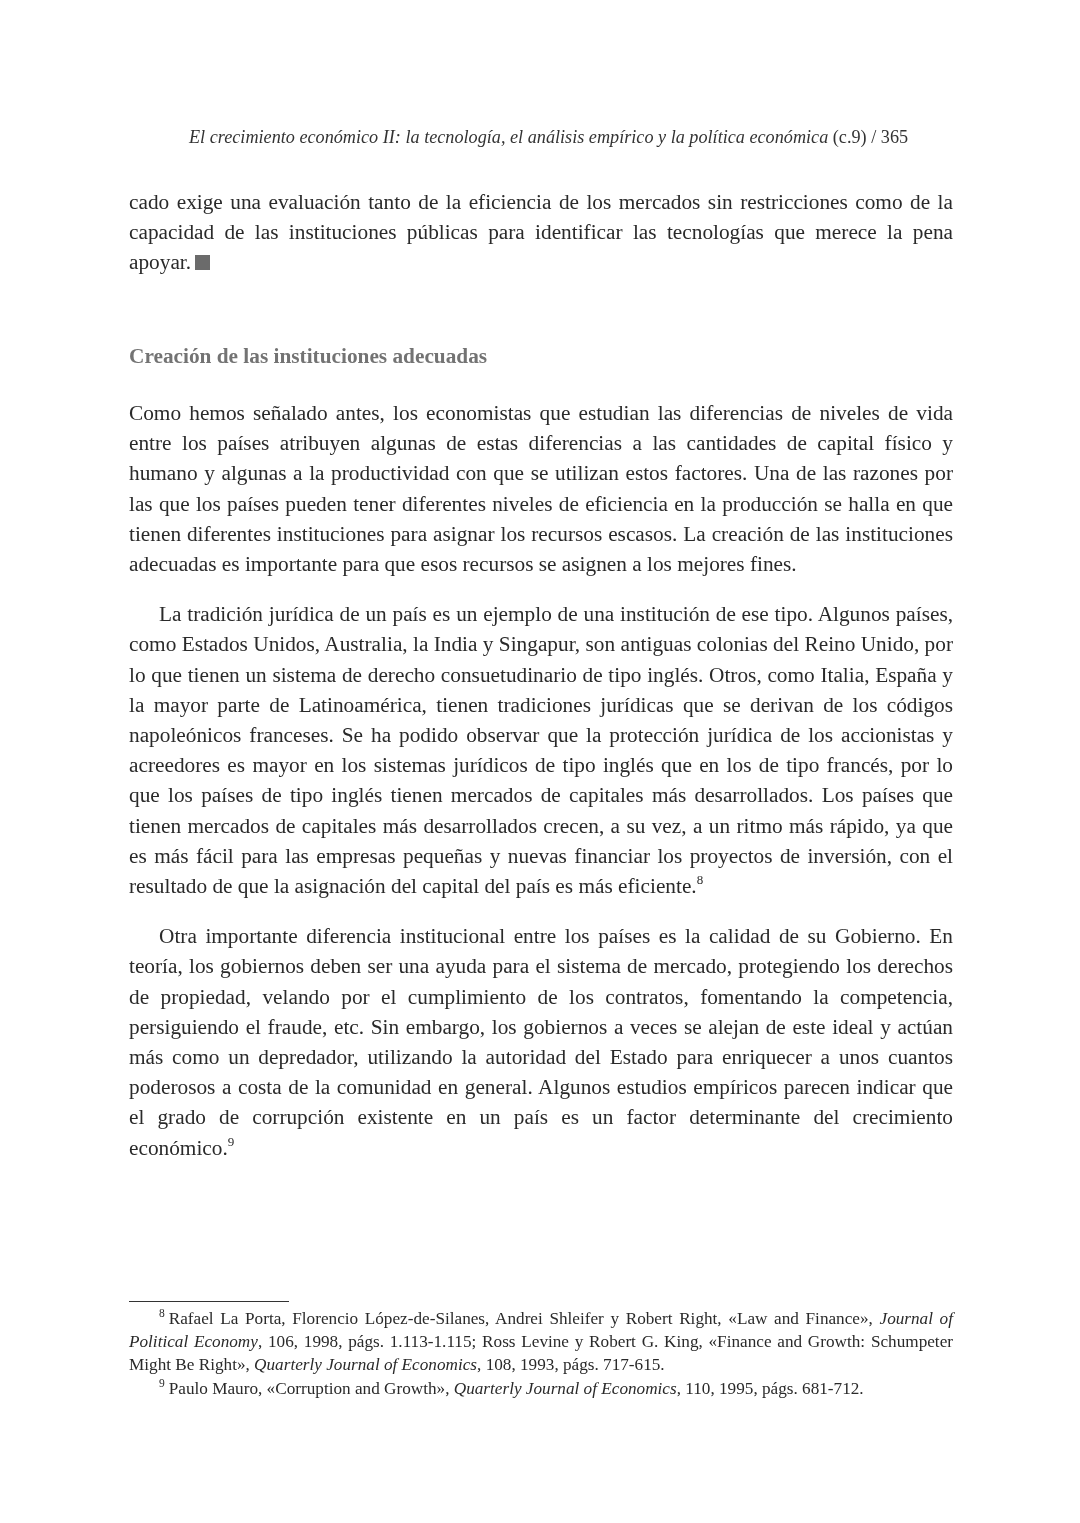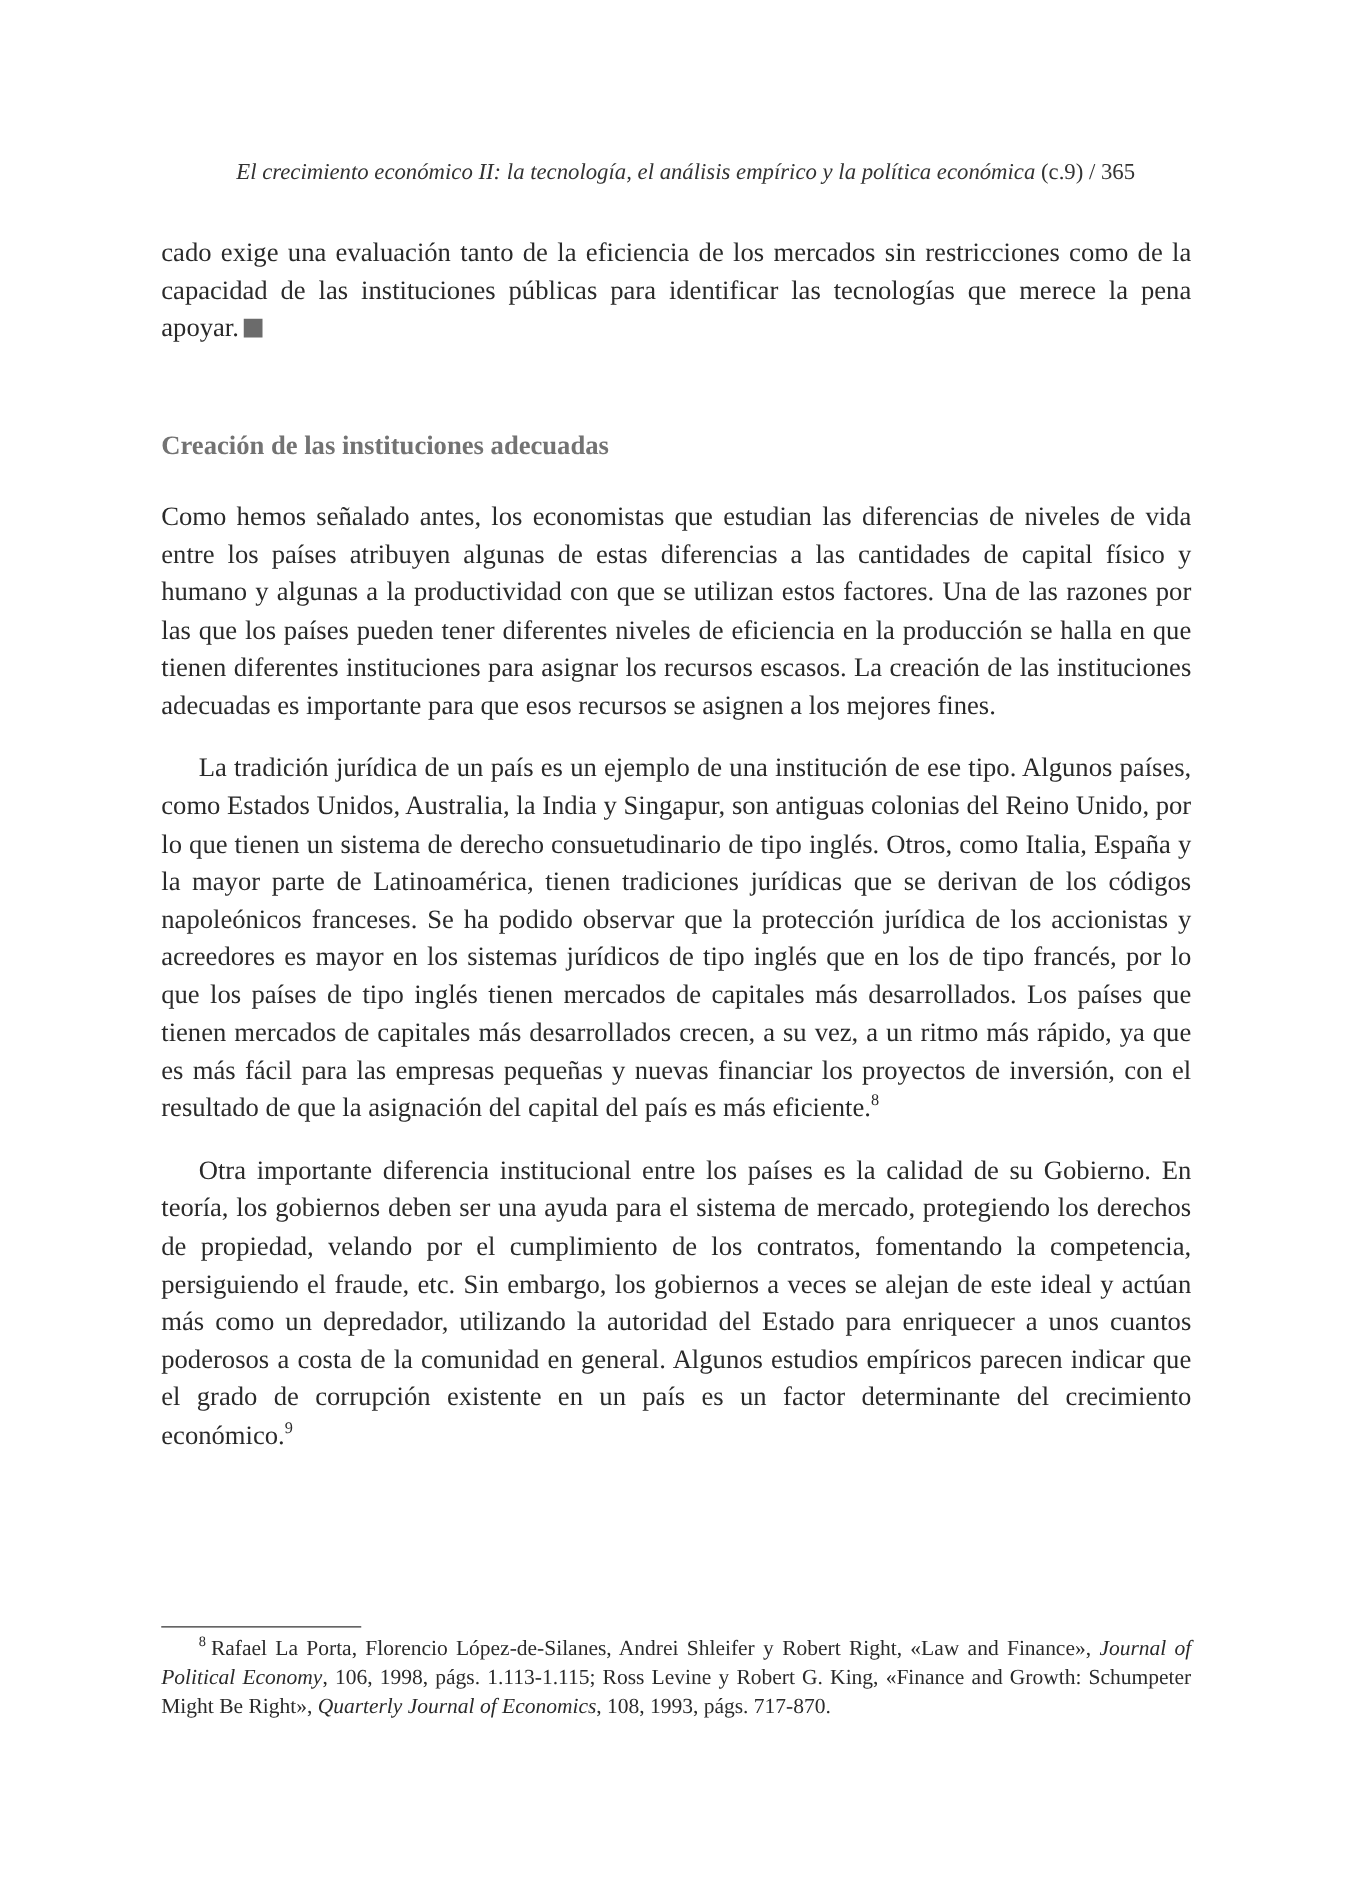--- a/index.html
+++ b/index.html
@@ -64,14 +64,15 @@
 
 <div class="body-text main-text">
   <p><span>Como hemos señalado antes, los economistas que estudian las diferencias de niveles de vida entre los países atribuyen algunas de estas diferencias a las cantidades de capital físico y humano y algunas a la productividad con que se utilizan estos factores. Una de las razones por las que los países pueden tener diferentes niveles de eficiencia en la producción se halla en que tienen diferentes instituciones para asignar los recursos escasos. La creación de las instituciones adecuadas es importante para que esos recursos se asignen a los mejores fines.</span></p>
   <p class="indent"><span>La tradición jurídica de un país es un ejemplo de una institución de ese tipo. Algunos países, como Estados Unidos, Australia, la India y Singapur, son antiguas colonias del Reino Unido, por lo que tienen un sistema de derecho consuetudinario de tipo inglés. Otros, como Italia, España y la mayor parte de Latinoamérica, tienen tradiciones jurídicas que se derivan de los códigos napoleónicos franceses. Se ha podido observar que la protección jurídica de los accionistas y acreedores es mayor en los sistemas jurídicos de tipo inglés que en los de tipo francés, por lo que los países de tipo inglés tienen mercados de capitales más desarrollados. Los países que tienen mercados de capitales más desarrollados crecen, a su vez, a un ritmo más rápido, ya que es más fácil para las empresas pequeñas y nuevas financiar los proyectos de inversión, con el resultado de que la asignación del capital del país es más eficiente.</span><sup class="fn">8</sup></p>
   <p class="indent"><span>Otra importante diferencia institucional entre los países es la calidad de su Gobierno.  En teoría, los gobiernos deben ser una ayuda para el sistema de mercado, protegiendo los derechos de propiedad, velando por el cumplimiento de los contratos, fomentando la competencia, persiguiendo el fraude, etc. Sin embargo, los gobiernos a veces se alejan de este ideal y actúan más como un depredador, utilizando la autoridad del Estado para enriquecer a unos cuantos poderosos a costa de la comunidad en general. Algunos estudios empíricos parecen indicar que el grado de corrupción existente en un país es un factor determinante del crecimiento económico.</span><sup class="fn">9</sup></p>
 </div>
 
 <div class="fn-rule"></div>
 
 <div class="footnotes">
-  <p class="fnote"><sup>8</sup><span>Rafael La Porta, Florencio López-de-Silanes, Andrei Shleifer y Robert Right, «Law and Finance», </span><i>Journal of Political Economy</i><span>, 106, 1998, págs. 1.113-1.115; Ross Levine y Robert G. King, «Finance and Growth: Schumpeter Might Be Right», </span><i>Quarterly Journal of Economics</i><span>, 108, 1993, págs. 717-870.</span></p>
+  <p class="fnote"><sup>8</sup><span>Rafael La Porta, Florencio López-de-Silanes, Andrei Shleifer y Robert Right, «Law and Finance», </span><i>Journal of Political Economy</i><span>, 106, 1998, págs. 1.113-1.115; Ross Levine y Robert G. King, «Finance and Growth: Schumpeter Might Be Right», </span><i>Quarterly Journal of Economics</i><span>, 108, 1993, págs. 717-615.</span></p>
+  <p class="fnote"><sup>9</sup><span>Paulo Mauro, «Corruption and Growth», </span><i>Quarterly Journal of Economics</i><span>, 110, 1995, págs. 681-712.</span></p>
 </div>
 
 </body></html>

